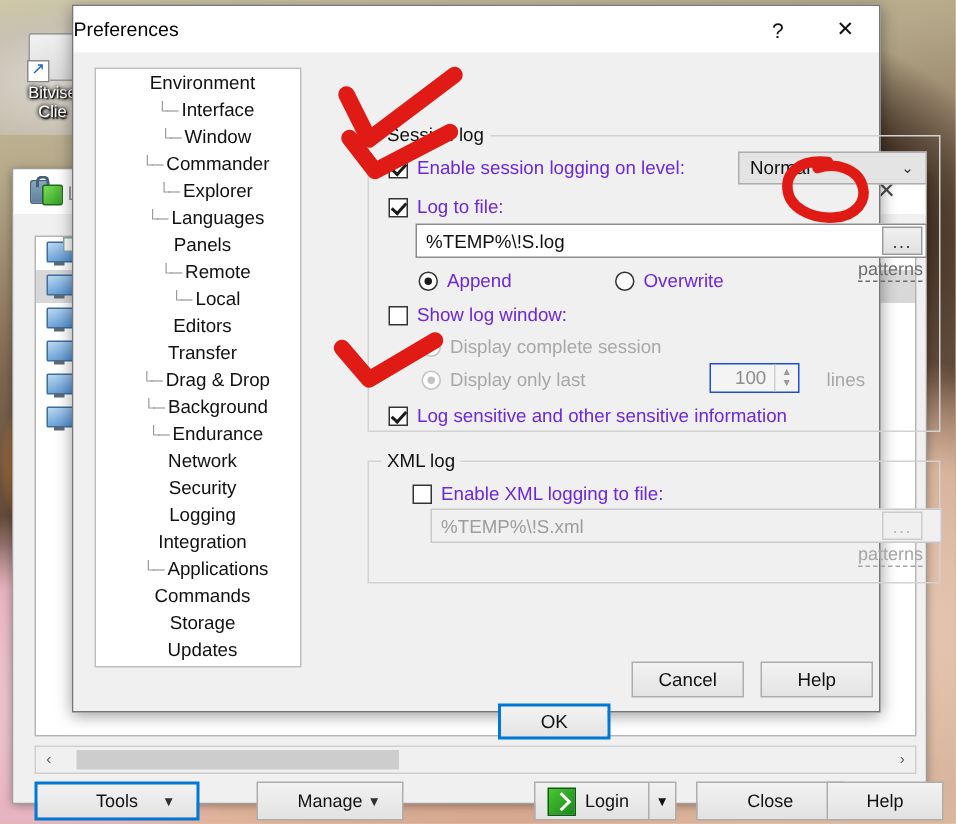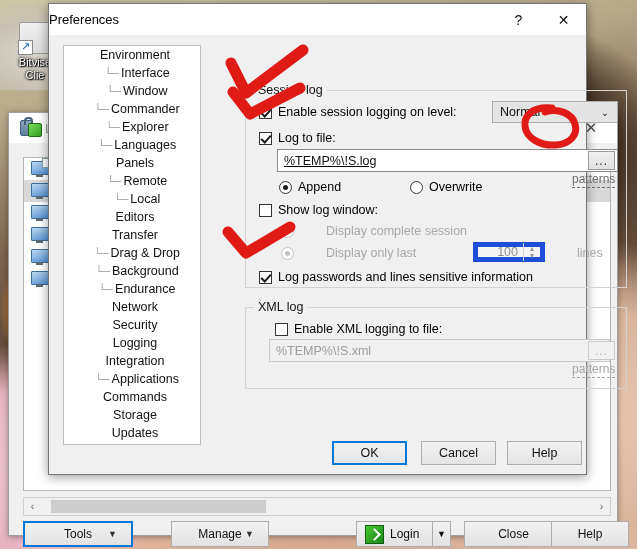--- a/index.html
+++ b/index.html
@@ -99,22 +99,22 @@
   .group>.glabel{position:absolute;top:-8px;left:8px;background:#f0f0f0;padding:0 4px;font-size:12.5px;color:#111;}
 
   #gsession{left:196px;top:55px;width:380px;height:196px;}
   #gxml{left:196px;top:272px;width:380px;height:80px;}
 
   .row{position:absolute;display:flex;align-items:center;}
   .cb{width:13px;height:13px;border:1px solid #333;background:#fff;margin-right:6px;
     position:relative;flex:0 0 auto;box-sizing:border-box;}
   .cb.on:after{content:"";position:absolute;left:3px;top:0px;width:4px;height:8px;
     border-right:2px solid #1b1b1b;border-bottom:2px solid #1b1b1b;transform:rotate(42deg);}
-  .lab{font-size:12.5px;color:#000000;white-space:nowrap;}
-  .lab.dis{color:#a8a8a8;margin-left:26px;}
+  .lab{font-size:12.5px;color:#6d28d9;white-space:nowrap;}
+  .lab.dis{color:#a8a8a8;}
 
   .rb{width:13px;height:13px;border:1px solid #333;border-radius:50%;background:#fff;
     margin-right:6px;position:relative;flex:0 0 auto;box-sizing:border-box;}
   .rb.on:after{content:"";position:absolute;left:3px;top:3px;width:5px;height:5px;border-radius:50%;background:#1b1b1b;}
   .rb.dis{border-color:#c2c2c2;}
   .rb.dis.on:after{background:#c2c2c2;}
 
   .combo{position:absolute;height:22px;background:#e4e4e4;border:1px solid #adadad;
     display:flex;align-items:center;box-sizing:border-box;}
   .combo .v{flex:1;padding-left:7px;font-size:12.5px;color:#111;}
@@ -128,30 +128,30 @@
 
   .dots{position:absolute;width:27px;height:19px;background:linear-gradient(180deg,#f0f0f0,#e1e1e1);
     border:1px solid #9a9a9a;box-sizing:border-box;font-size:12px;color:#303030;
     display:flex;align-items:center;justify-content:center;letter-spacing:1px;line-height:8px;}
   .dots.dis{color:#b5b5b5;border-color:#cccccc;background:#f0f0f0;}
 
   .patterns{position:absolute;font-size:12px;color:#6d6d6d;border-bottom:1px dashed #6d6d6d;
     padding-bottom:1px;}
   .patterns.dis{color:#a5a5a5;border-bottom-color:#a5a5a5;}
 
-  .spin{position:absolute;height:20px;width:72px;background:#f4f4f4;border:5px solid #1d4ed8;
+  .spin{position:absolute;height:20px;width:60px;background:#f4f4f4;border:1px solid #1d4ed8;
     box-sizing:border-box;display:flex;align-items:center;padding-left:16px;}
   .spin .v{flex:1;text-align:right;padding-right:5px;font-size:12.5px;color:#8f8f8f;}
   .spin .ar{width:16px;height:18px;border-left:1px solid #cfcfcf;display:flex;flex-direction:column;
     align-items:center;justify-content:center;font-size:7px;color:#9a9a9a;line-height:7px;}
 
   .dlgbtn{position:absolute;width:75px;height:24px;background:linear-gradient(180deg,#f2f2f2,#e4e4e4);
     border:1px solid #adadad;box-sizing:border-box;font-size:12.5px;color:#111;
     display:flex;align-items:center;justify-content:center;}
-  .dlgbtn.def{border:2px solid #0078d7;}
+  .dlgbtn.def{border:2px solid #0078d7;margin-top:28px;}
 
   
   #ink{position:absolute;inset:0;pointer-events:none;}
 </style>
 </head>
 <body>
 
 <div id="desktop"></div>
 
 <div id="deskicon">
@@ -293,21 +293,21 @@
     <div class="combo" style="left:443px;top:66px;width:126px;">
       <span class="v">Normal</span>
       <span class="cv">⌄</span>
     </div>
 
     <div class="row" style="left:210px;top:96px;">
       <span class="cb on"></span>
       <span class="lab">Log to file:</span>
     </div>
 
-    <div class="txt" style="left:228px;top:114px;width:341px;text-decoration:underline;">
+    <div class="txt" style="left:228px;top:114px;width:341px;">
       <span class="v">%TEMP%\!S.log</span>
     </div>
     <div class="dots" style="left:539px;top:116px;">...</div>
     <div class="patterns" style="left:523px;top:137px;">patterns</div>
 
     <div class="row" style="left:230px;top:145px;">
       <span class="rb on"></span>
       <span class="lab">Append</span>
     </div>
     <div class="row" style="left:361px;top:145px;">
@@ -328,31 +328,31 @@
       <span class="lab dis">Display only last</span>
     </div>
     <div class="spin" style="left:424px;top:207px;">
       <span class="v">100</span>
       <span class="ar">▲<br>▼</span>
     </div>
     <div class="lab dis" style="position:absolute;left:502px;top:211px;">lines</div>
 
     <div class="row" style="left:210px;top:235px;">
       <span class="cb on"></span>
-      <span class="lab">Log passwords and lines sensitive information</span>
+      <span class="lab">Log sensitive and other sensitive information</span>
     </div>
 
     <div class="group" id="gxml">
       <span class="glabel">XML log</span>
     </div>
     <div class="row" style="left:226px;top:287px;">
       <span class="cb"></span>
       <span class="lab">Enable XML logging to file:</span>
     </div>
-    <div class="txt dis" style="left:220px;top:304px;width:341px;">
+    <div class="txt dis" style="left:238px;top:304px;width:341px;">
       <span class="v">%TEMP%\!S.xml</span>
     </div>
     <div class="dots dis" style="left:539px;top:306px;">...</div>
     <div class="patterns dis" style="left:523px;top:327px;">patterns</div>
 
     <div class="dlgbtn def" style="left:283px;top:406px;">OK</div>
     <div class="dlgbtn" style="left:372px;top:406px;">Cancel</div>
     <div class="dlgbtn" style="left:458px;top:406px;">Help</div>
   </div>
 </div>

